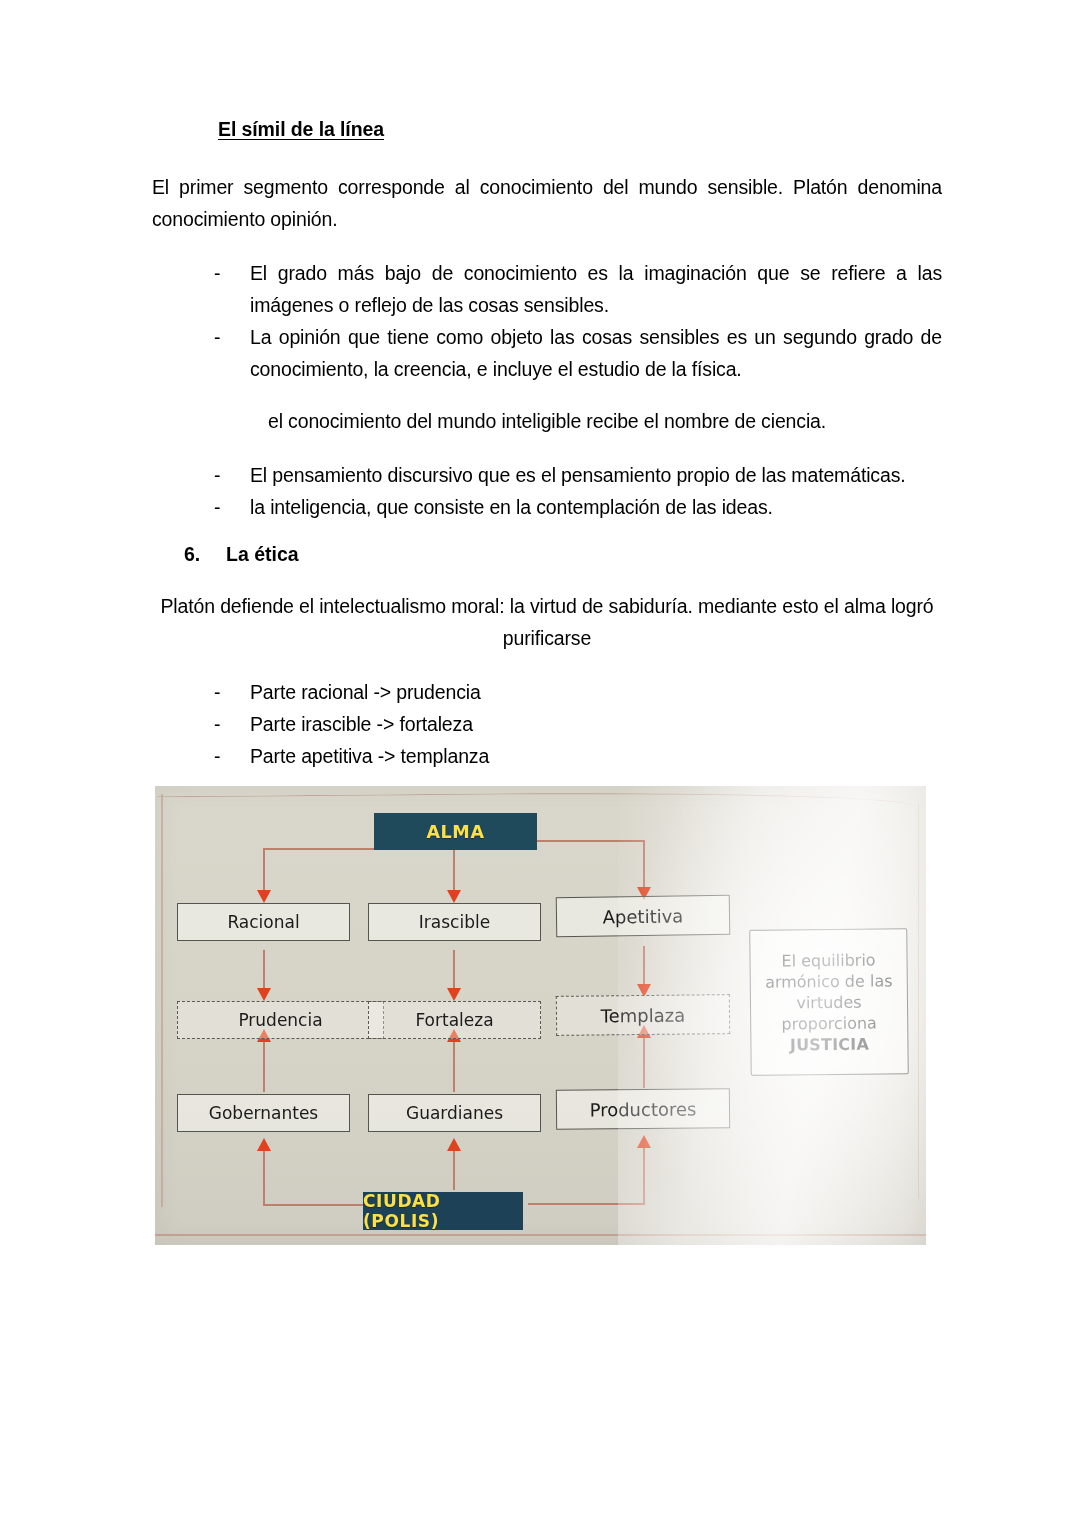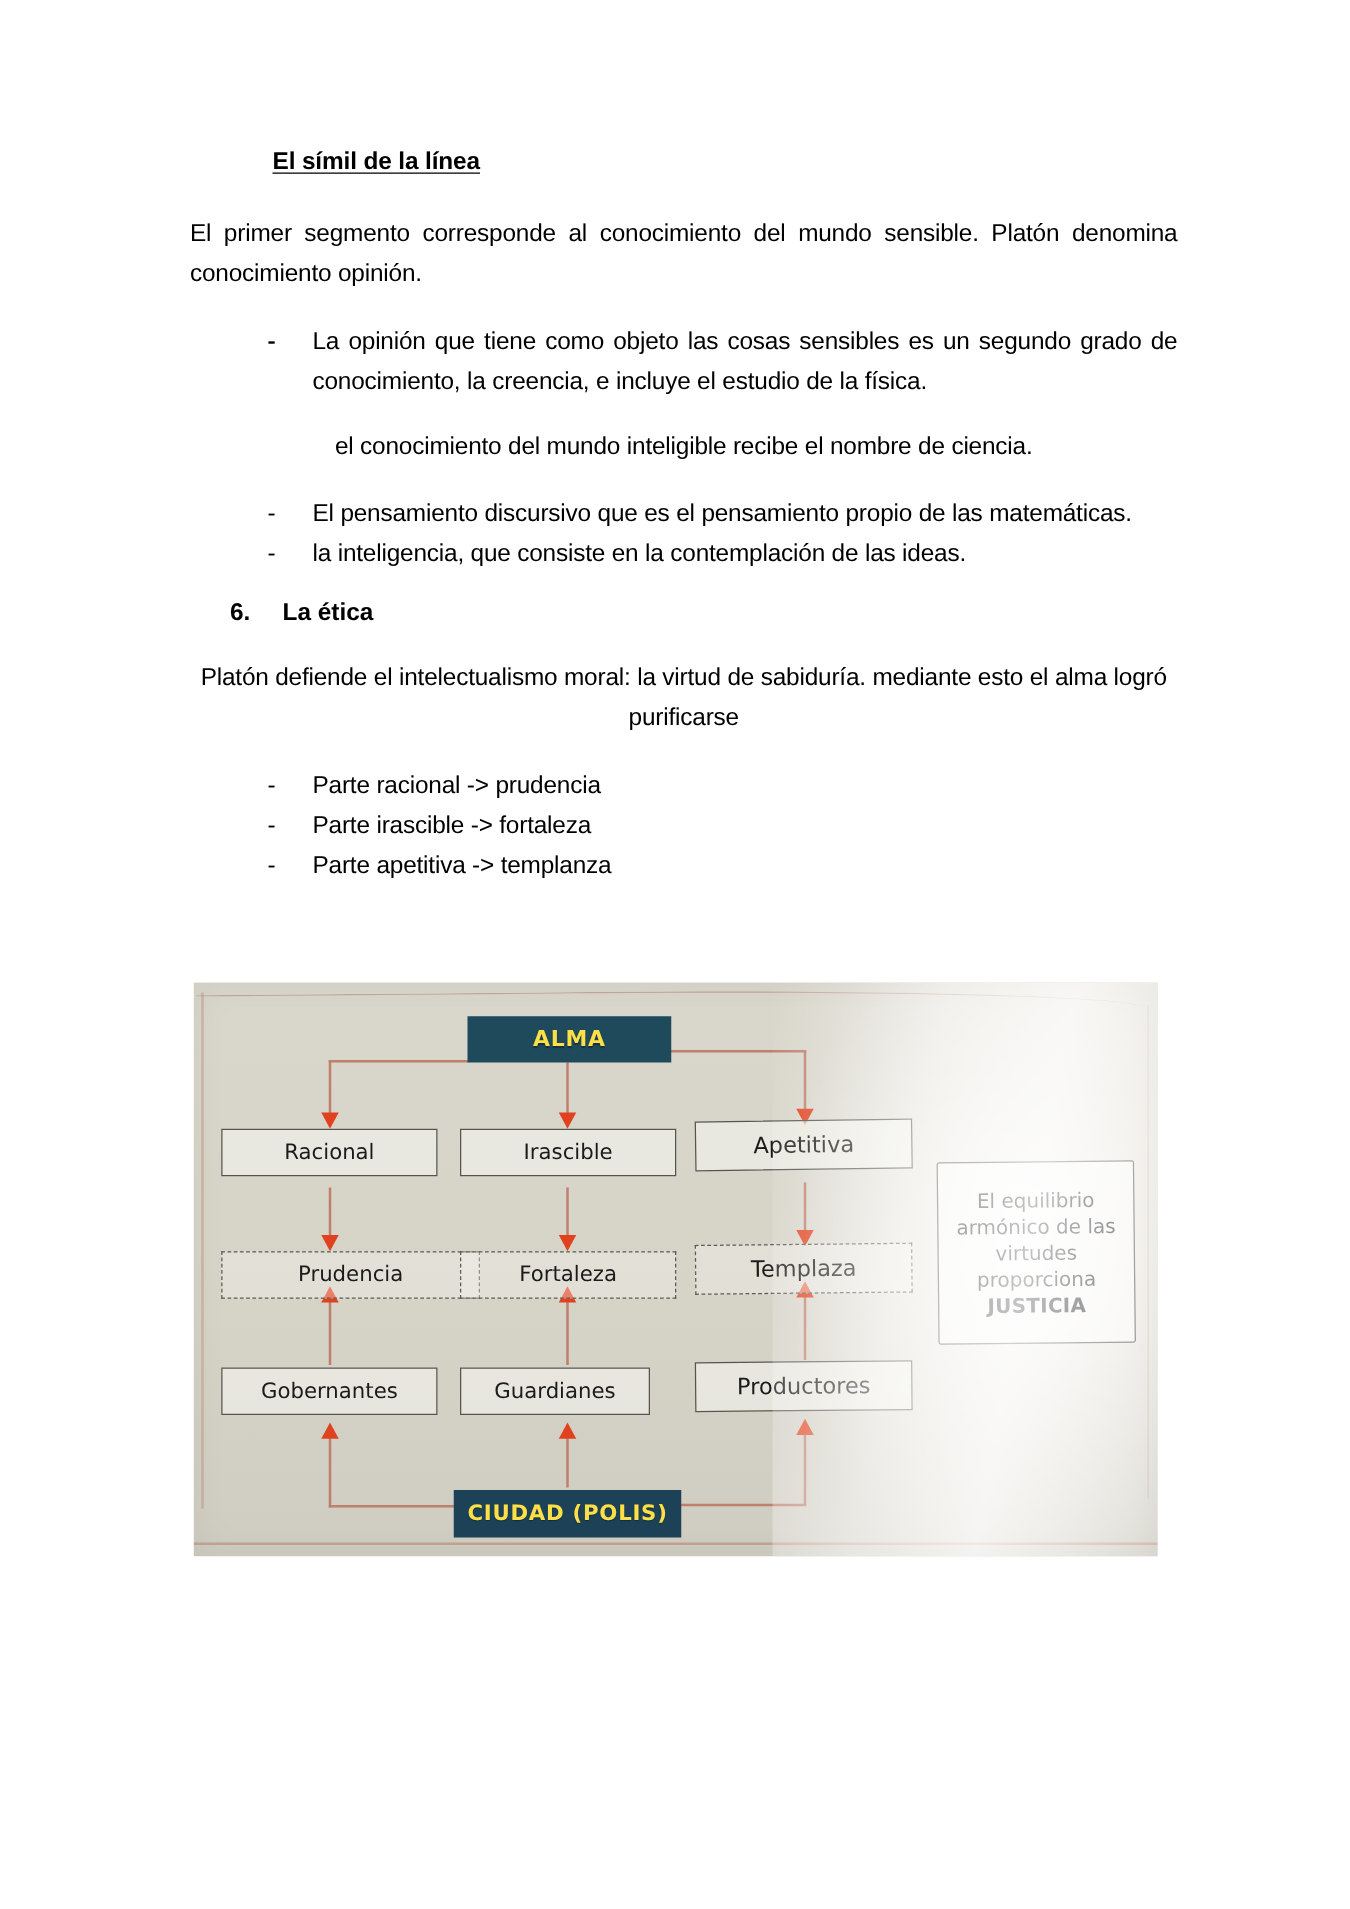--- a/index.html
+++ b/index.html
@@ -223,20 +223,21 @@
 
   <div class="content">
 
     <div class="h-sub"><span class="u">El símil de la línea</span></div>
 
     <p class="para">El primer segmento corresponde al conocimiento del mundo sensible. Platón denomina conocimiento opinión.</p>
 
     <ul class="dash justified">
       <li>
           <span class="dash-mark">-</span>
+          <span class="txt">El grado más bajo de conocimiento es la imaginación que se refiere a las imágenes o reflejo de las cosas sensibles.</span>
         </li>
       <li>
           <span class="dash-mark">-</span>
           <span class="txt">La opinión que tiene como objeto las cosas sensibles es un segundo grado de conocimiento, la creencia, e incluye el estudio de la física.</span>
         </li>
     </ul>
 
     <p class="para nojust">el conocimiento del mundo inteligible recibe el nombre de ciencia.</p>
 
     <ul class="dash tight">
@@ -311,24 +312,24 @@
 
     <div class="dbox solid" style="left:22px; top:117px; width:173px; height:38px;">Racional</div>
     <div class="dbox solid" style="left:213px; top:117px; width:173px; height:38px;">Irascible</div>
     <div class="dbox solid" style="left:401px; top:110px; width:174px; height:40px; transform:rotate(-0.8deg); font-size:18px;">Apetitiva</div>
 
     <div class="dbox dashed" style="left:22px; top:215px; width:207px; height:38px;">Prudencia</div>
     <div class="dbox dashed" style="left:213px; top:215px; width:173px; height:38px;">Fortaleza</div>
     <div class="dbox dashed" style="left:401px; top:209px; width:174px; height:40px; transform:rotate(-0.6deg); font-size:18px;">Templaza</div>
 
     <div class="dbox solid" style="left:22px; top:308px; width:173px; height:38px;">Gobernantes</div>
-    <div class="dbox solid" style="left:213px; top:308px; width:152px; height:38px;text-align:right;">Guardianes</div>
+    <div class="dbox solid" style="left:213px; top:308px; width:173px; height:38px;text-align:right;">Guardianes</div>
     <div class="dbox solid" style="left:401px; top:303px; width:174px; height:40px; transform:rotate(-0.5deg); font-size:18px;">Productores</div>
 
-    <div class="dbox filled polis" style="left:208px; top:406px; width:182px; height:38px;">CIUDAD (POLIS)</div>
+    <div class="dbox filled polis" style="left:208px; top:406px; width:160px; height:38px;">CIUDAD (POLIS)</div>
 
     <div class="note" style="left:595px; top:143px; width:158px; height:146px;">
       <span>El equilibrio</span>
       <span>armónico de las</span>
       <span>virtudes</span>
       <span>proporciona</span>
       <b>JUSTICIA</b>
     </div>
 
     <div class="sheen"></div>

